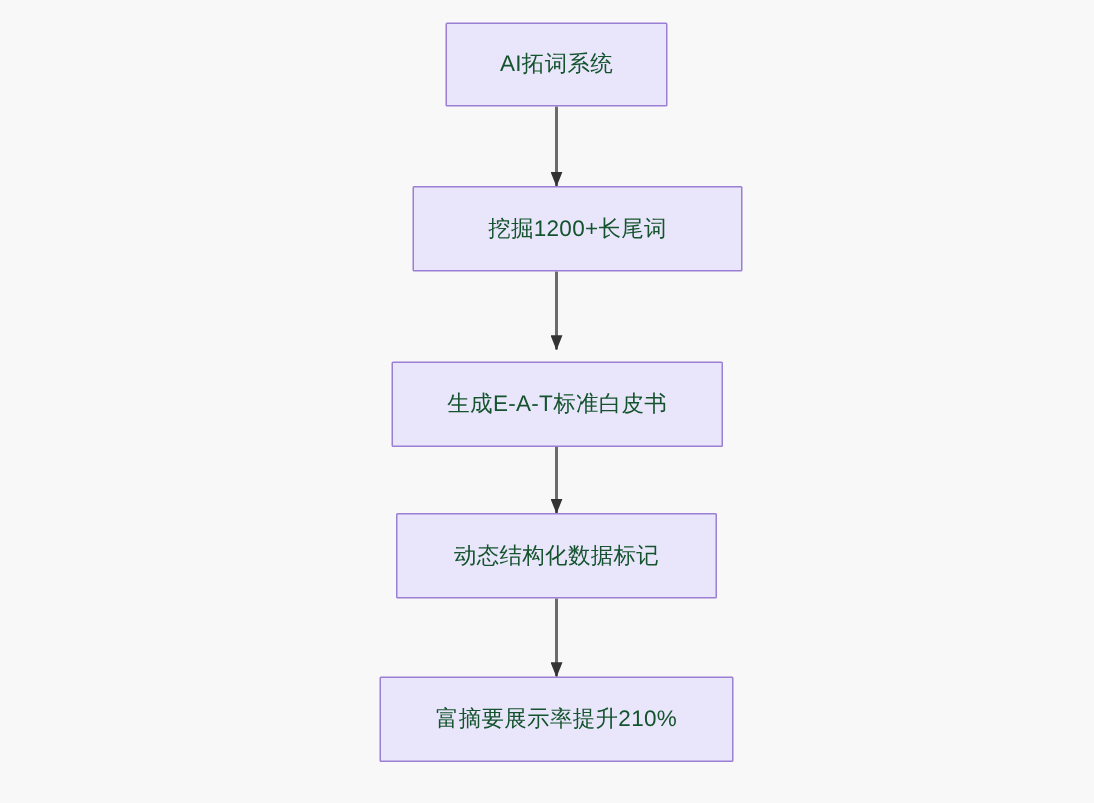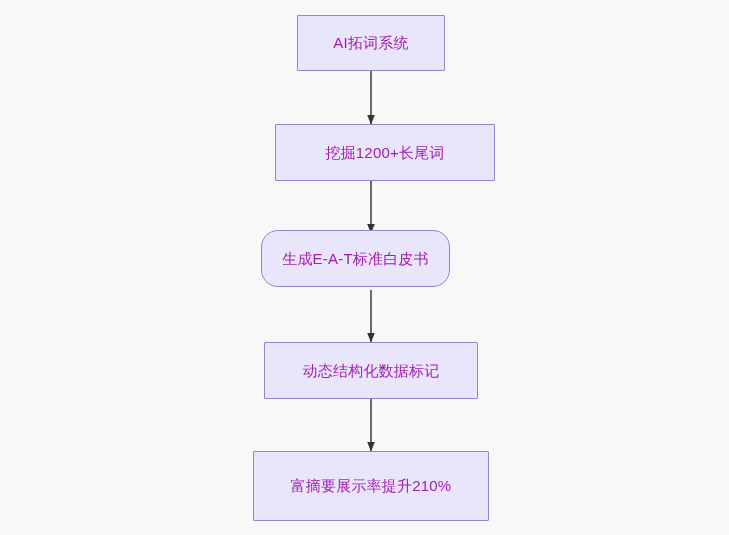--- a/index.html
+++ b/index.html
@@ -31,32 +31,32 @@
     box-sizing: border-box;
     background: #e9e6fb;
     border: 1.5px solid #9b7fd4;
     border-radius: 1px;
     display: flex;
     align-items: center;
     justify-content: center;
     text-align: center;
   }
   .node-label {
-    color: #a21caf;
+    color: #14532d;
     font-size: 15px;
     line-height: 1.3;
     letter-spacing: 0.2px;
     white-space: nowrap;
   }
   
   #node-0 { left: 297px; top: 15px;  width: 148px; height: 56px; }
   #node-1 { left: 275px; top: 124px; width: 220px; height: 57px; }
-  #node-2 { left: 261px; top: 230px; width: 189px; height: 57px; border-radius: 17px; }
+  #node-2 { left: 261px; top: 241px; width: 221px; height: 57px; }
   #node-3 { left: 264px; top: 342px; width: 214px; height: 57px; justify-content: center; }
-  #node-4 { left: 253px; top: 451px; width: 236px; height: 70px; }
+  #node-4 { left: 253px; top: 451px; width: 236px; height: 57px; }
 </style>
 </head>
 <body>
 
 <div id="flowchart">
 
   <svg class="edge-layer" viewBox="0 0 729 535" width="729" height="535" xmlns="http://www.w3.org/2000/svg">
     <defs>
       <marker id="arrowhead" markerWidth="10" markerHeight="8" refX="9.5" refY="4" orient="auto" markerUnits="userSpaceOnUse">
         <polygon points="0,0 10,4 0,8" fill="#333333"></polygon>

